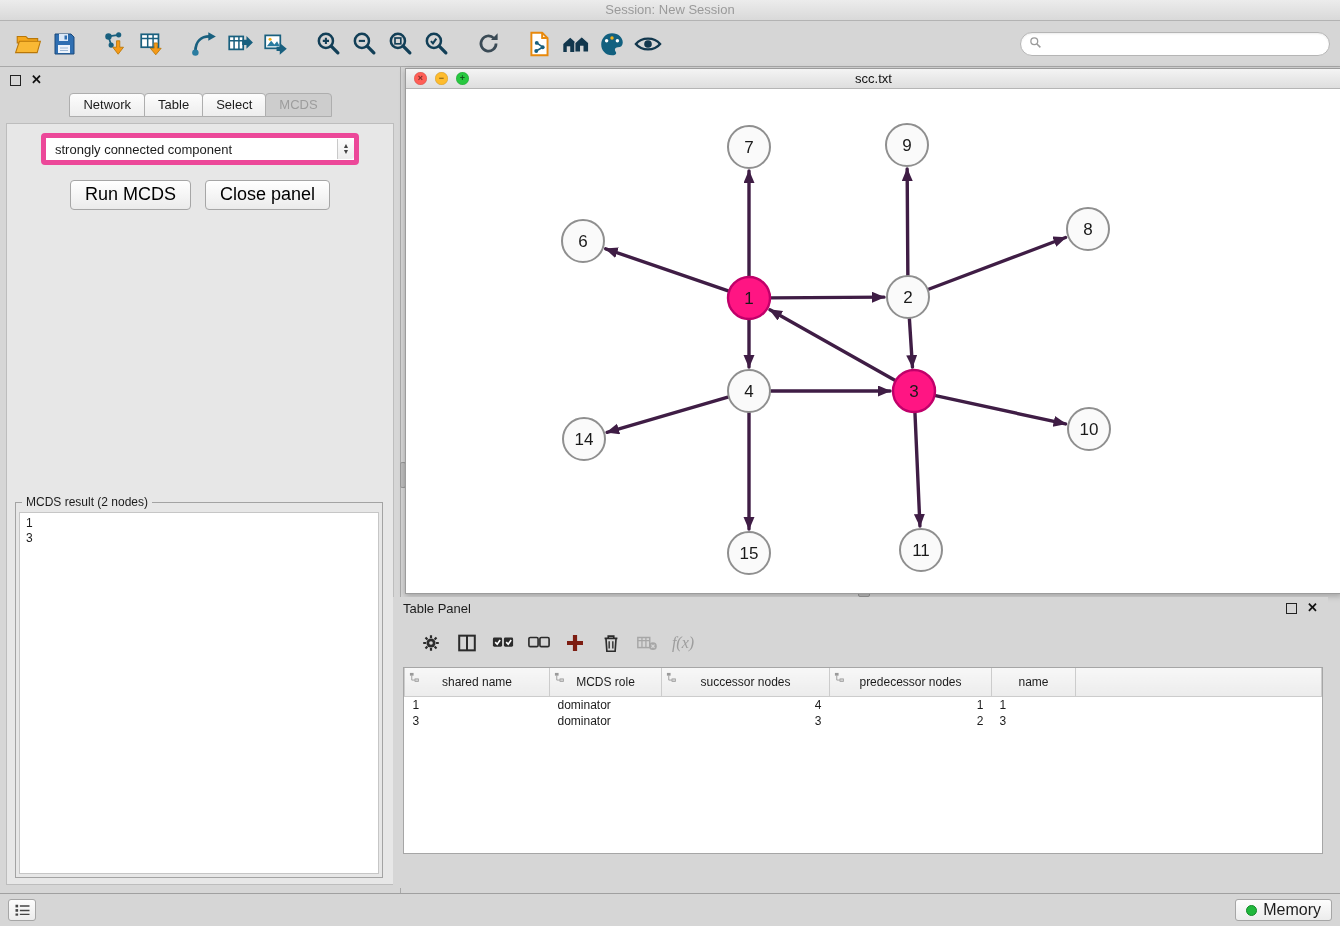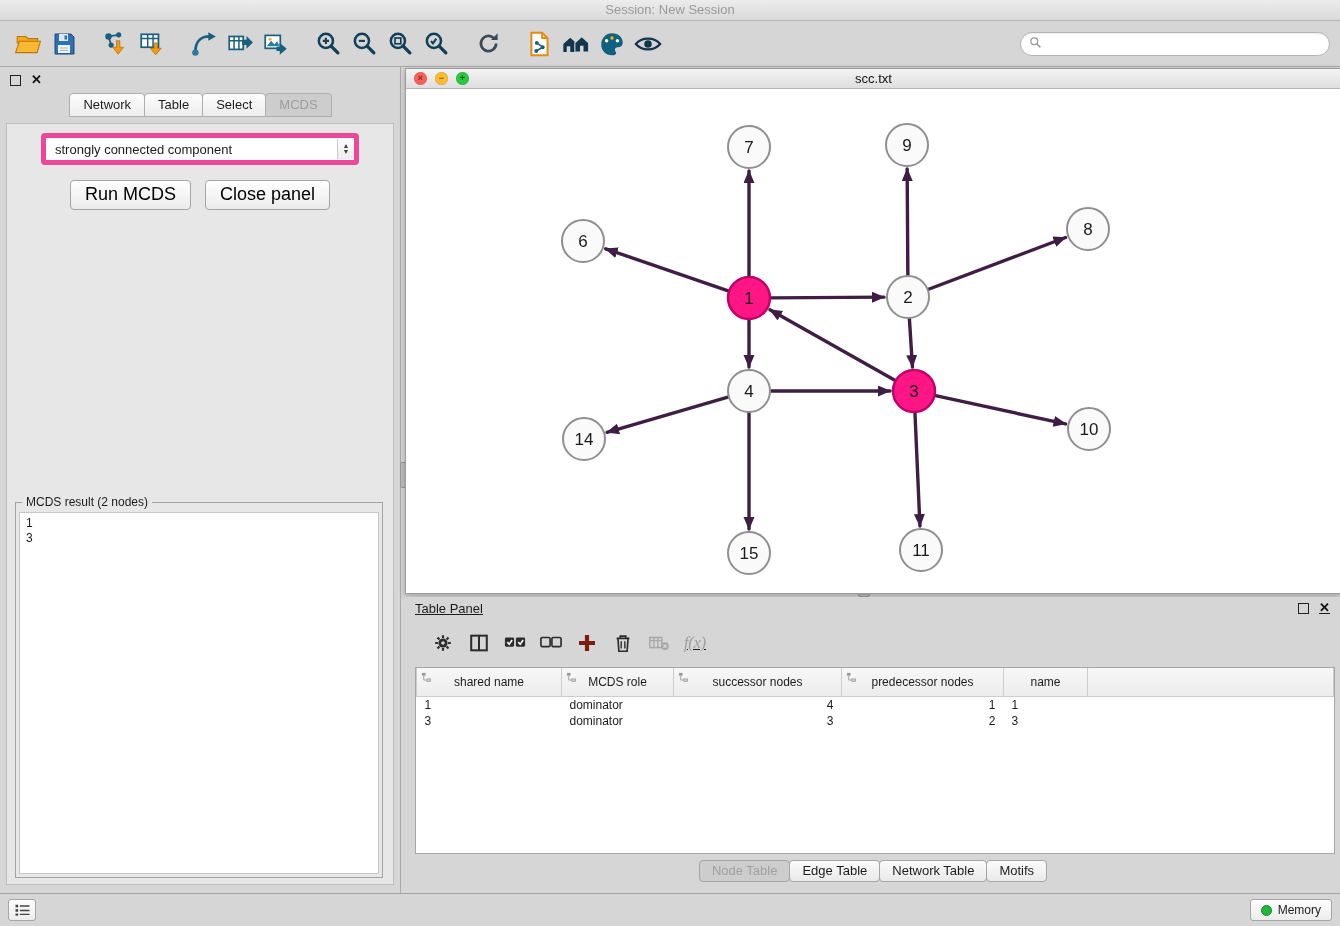--- a/index.html
+++ b/index.html
@@ -54,21 +54,21 @@
   .nw-titlebar{height:19px;background:linear-gradient(#f4f4f4,#dedede);border-bottom:1px solid #b5b5b5;
     text-align:center;font-size:13px;line-height:19px;position:relative;color:#111;}
   .tl{position:absolute;top:3px;display:flex;gap:8px;left:8px;}
   .tl span{width:13px;height:13px;border-radius:50%;display:flex;align-items:center;justify-content:center;
     font-size:9px;font-weight:bold;color:rgba(0,0,0,.55);box-shadow:inset 0 0 1px rgba(0,0,0,.4);}
   .tl .red{background:#ff5f57;}
   .tl .yellow{background:#febc2e;}
   .tl .green{background:#28c840;}
   .nw-canvas{position:absolute;left:0;right:0;top:20px;bottom:0;background:#fff;}
   
-  .table-panel{position:absolute;left:405px;top:597px;width:935px;height:291px;background:#d6d6d6;text-decoration:underline;}
+  .table-panel{position:absolute;left:393px;top:597px;width:935px;height:291px;background:#d6d6d6;}
   .tp-header{height:22px;display:flex;align-items:center;padding:0 10px;font-size:13px;}
   .tp-toolbar{height:40px;display:flex;align-items:flex-end;gap:4px;padding:0 0 0 22px;}
   .tp-btn{width:32px;height:32px;display:flex;align-items:center;justify-content:center;border-radius:4px;}
   .fx-label{font-family:"Liberation Serif",serif;font-style:italic;font-size:16px;color:#9d9d9d;}
   .tp-table-wrap{position:absolute;left:10px;right:5px;top:70px;bottom:34px;background:#fff;border:1px solid #a6a6a6;overflow:hidden;}
   table.data{border-collapse:collapse;width:100%;table-layout:fixed;font-size:12px;}
   table.data th{background:linear-gradient(#f7f7f7,#ececec);border:1px solid #cccccc;border-top:none;
     font-weight:normal;height:14px;padding:7px 4px;position:relative;}
   table.data th .hcell{display:flex;align-items:center;justify-content:center;gap:4px;}
   table.data th .hcell svg{position:absolute;left:4px;top:4px;}
@@ -77,21 +77,21 @@
   .tp-tabs{position:absolute;left:0;right:0;bottom:6px;display:flex;justify-content:center;}
   .tp-tab{padding:2px 12px 3px;font-size:13px;border:1px solid #a6a6a6;margin-right:-1px;
     background:linear-gradient(#fbfbfb,#e9e9e9);border-radius:4px;}
   .tp-tab.active{background:#cdcdcd;color:#a0a0a0;}
   
   .statusbar{position:absolute;left:0;right:0;bottom:0;height:32px;background:#d6d6d6;border-top:1px solid #a0a0a0;
     display:flex;align-items:center;padding:0 8px;}
   .sb-left-btn{width:26px;height:20px;border:1px solid #a6a6a6;border-radius:3px;background:linear-gradient(#fdfdfd,#ececec);
     display:flex;align-items:center;justify-content:center;}
   .memory-btn{margin-left:auto;height:20px;border:1px solid #a6a6a6;border-radius:3px;
-    background:linear-gradient(#fdfdfd,#ececec);display:flex;align-items:center;gap:6px;padding:0 10px;font-size:12px;}
+    background:linear-gradient(#fdfdfd,#ececec);display:flex;align-items:center;gap:6px;padding:0 10px;font-size:16px;}
   .green-dot{width:9px;height:9px;border-radius:50%;background:#20b83c;border:1px solid #128a28;}
   .splitter-grip{position:absolute;background:#bdbdbd;border:1px solid #9a9a9a;border-radius:2px;}
 </style>
 </head>
 <body>
 
 <div class="titlebar">
   <span>Session: New Session</span>
 </div>
 
@@ -462,26 +462,20 @@
           <td>3</td>
           <td>dominator</td>
           <td class="ra">3</td>
           <td class="ra">2</td>
           <td>3</td>
           <td></td>
         </tr>
       </tbody>
     </table>
   </div>
-  <div class="tp-tabs">
-    <span class="tp-tab active">Node Table</span>
-    <span class="tp-tab">Edge Table</span>
-    <span class="tp-tab">Network Table</span>
-    <span class="tp-tab">Motifs</span>
-  </div>
 </div>
 
 <div class="statusbar">
   <span class="sb-left-btn">
     <svg viewBox="0 0 18 16" width="17" height="14">
         <rect x="1" y="2" width="3" height="3" fill="#444"></rect>
         <rect x="1" y="7" width="3" height="3" fill="#444"></rect>
         <rect x="1" y="12" width="3" height="2.5" fill="#444"></rect>
         <path d="M6 3.5h11M6 8.5h11M6 13h11" stroke="#444" stroke-width="1.6"></path>
       </svg>

